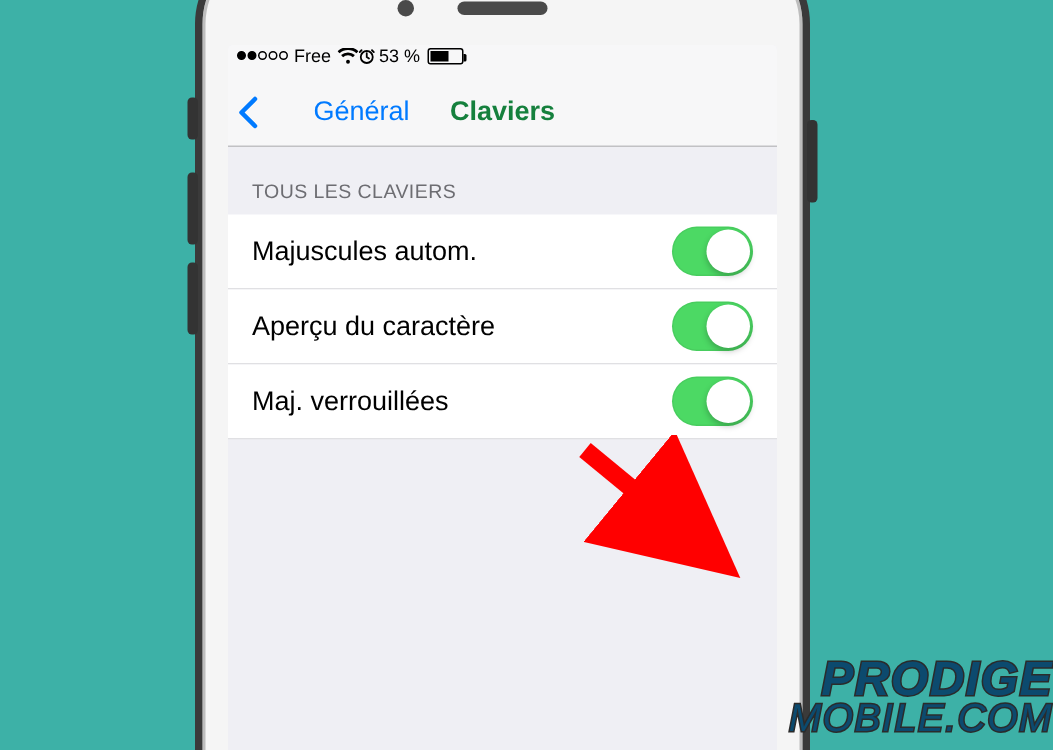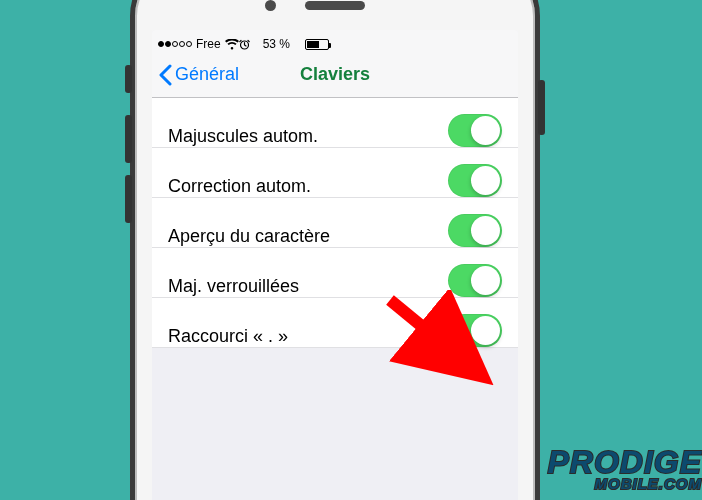--- a/index.html
+++ b/index.html
@@ -37,64 +37,64 @@
   .screen {
     position:absolute;
     top:65px; left:17px; right:17px; bottom:80px;
     background:#efeff4;
     overflow:hidden;
     border-radius:3px;
   }
   
   .statusbar {
     height:22px;
-    display:flex; align-items:flex-end;
+    display:flex; align-items:flex-start;
     font-size:12px; color:#000;
     padding:0 6px;
     background:#f7f7f8;
     border-bottom:1px solid rgba(0,0,0,0);
   }
   .sb-left { display:flex; align-items:center; gap:4px; }
   .sb-center { flex:1; text-align:center; font-weight:600; }
-  .sb-right { display:flex; align-items:center; gap:13px; }
+  .sb-right { display:flex; align-items:center; gap:3px; }
   .dots { display:flex; gap:1px; }
   .dot { width:6px; height:6px; border-radius:50%; border:1px solid #000; }
   .dot.fill { background:#000; }
   .wifi-icon svg { display:block; }
   .alarm-icon, .battery-icon { display:inline-flex; }
   .battery {
     width:24px; height:11px; border:1px solid #000; border-radius:2px; position:relative; margin-left:2px;
   }
   .battery::after { content:""; position:absolute; right:-3px; top:3px; width:2px; height:5px; background:#000; border-radius:0 1px 1px 0; }
   .battery .fill { position:absolute; left:1px; top:1px; bottom:1px; width:53%; background:#000; }
   
   .navbar {
     height:46px; background:#f7f7f8;
     border-bottom:1px solid #c1c1c4;
     position:relative;
     display:flex; align-items:center; justify-content:center;
   }
   .nav-back {
     position:absolute; left:6px; top:0; bottom:0;
     display:flex; align-items:center;
-    color:#007aff; font-size:18px;
+    color:#007aff; font-size:18px;gap:34px;
   }
   .nav-back svg { width:14px; height:22px; margin-right:3px; }
   .nav-title { font-size:18px; font-weight:600; color:#15803d; }
   
   .section-header {
     padding:22px 16px 8px;
     font-size:13px; color:#6d6d72;
     letter-spacing:0.3px;
   }
   
   .row {
     background:#fff;
     height:50px;
-    display:flex; align-items:flex-end;
+    display:flex; align-items:center;
     padding:0 16px;
     border-bottom:1px solid #e0e0e3;
     position:relative;
   }
   .row:first-of-type { border-top:1px solid #e0e0e3; }
   .row-label { flex:1; font-size:18px; color:#000; }
   
   .toggle {
     width:54px; height:33px; border-radius:17px;
     background:#4cd964; position:relative;
@@ -117,21 +117,21 @@
     right:0; bottom:10px;
     color:#0c4a6e;
     font-family:"Arial Black", Arial, sans-serif;
     text-align:right;
     line-height:0.9;
     z-index:50;
     -webkit-text-stroke:2px #2b2b2b;
     paint-order:stroke fill;
   }
   .wm-line1 { font-size:32px; font-weight:900; letter-spacing:1px; font-style:italic; }
-  .wm-line2 { font-size:15px; font-weight:700; letter-spacing:1px; font-style:italic; }
+  .wm-line2 { font-size:26px; font-weight:400; letter-spacing:1px; font-style:italic; }
 </style>
 </head>
 <body>
 
 <div class="phone">
 
   <div class="camera"></div>
   <div class="earpiece"></div>
   <div class="side-btn sb-mute"></div>
   <div class="side-btn sb-vol1"></div>
@@ -174,47 +174,36 @@
     <div class="navbar">
       <div class="nav-back">
         <svg viewBox="0 0 14 22">
             <path d="M12 2L3 11l9 9" stroke="#007aff" stroke-width="3" fill="none" stroke-linecap="round" stroke-linejoin="round"></path>
           </svg>
         <span>Général</span>
       </div>
       <div class="nav-title">Claviers</div>
     </div>
 
+    <div class="section-header">TOUS LES CLAVIERS</div>
 
     <div class="row">
       <div class="row-label">Majuscules autom.</div>
       <div class="toggle">
           <div class="knob"></div>
         </div>
     </div>
     <div class="row">
-      <div class="row-label">Correction autom.</div>
-      <div class="toggle">
-          <div class="knob"></div>
-        </div>
-    </div>
-    <div class="row">
       <div class="row-label">Aperçu du caractère</div>
       <div class="toggle">
           <div class="knob"></div>
         </div>
     </div>
     <div class="row">
       <div class="row-label">Maj. verrouillées</div>
-      <div class="toggle">
-          <div class="knob"></div>
-        </div>
-    </div>
-    <div class="row">
-      <div class="row-label">Raccourci « . »</div>
       <div class="toggle">
           <div class="knob"></div>
         </div>
     </div>
 
   </div>
 </div>
 
 <svg class="arrow-annot" width="150" height="120">
   <defs>

